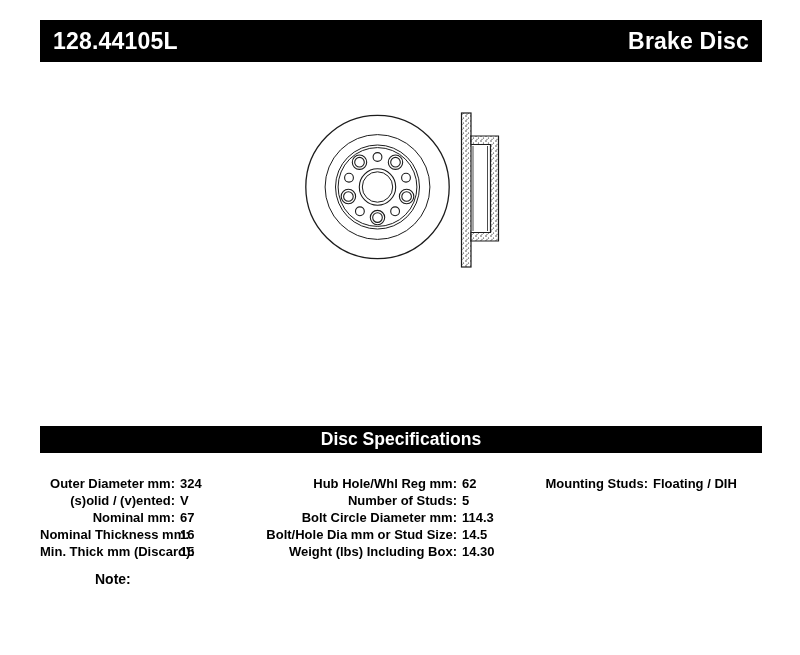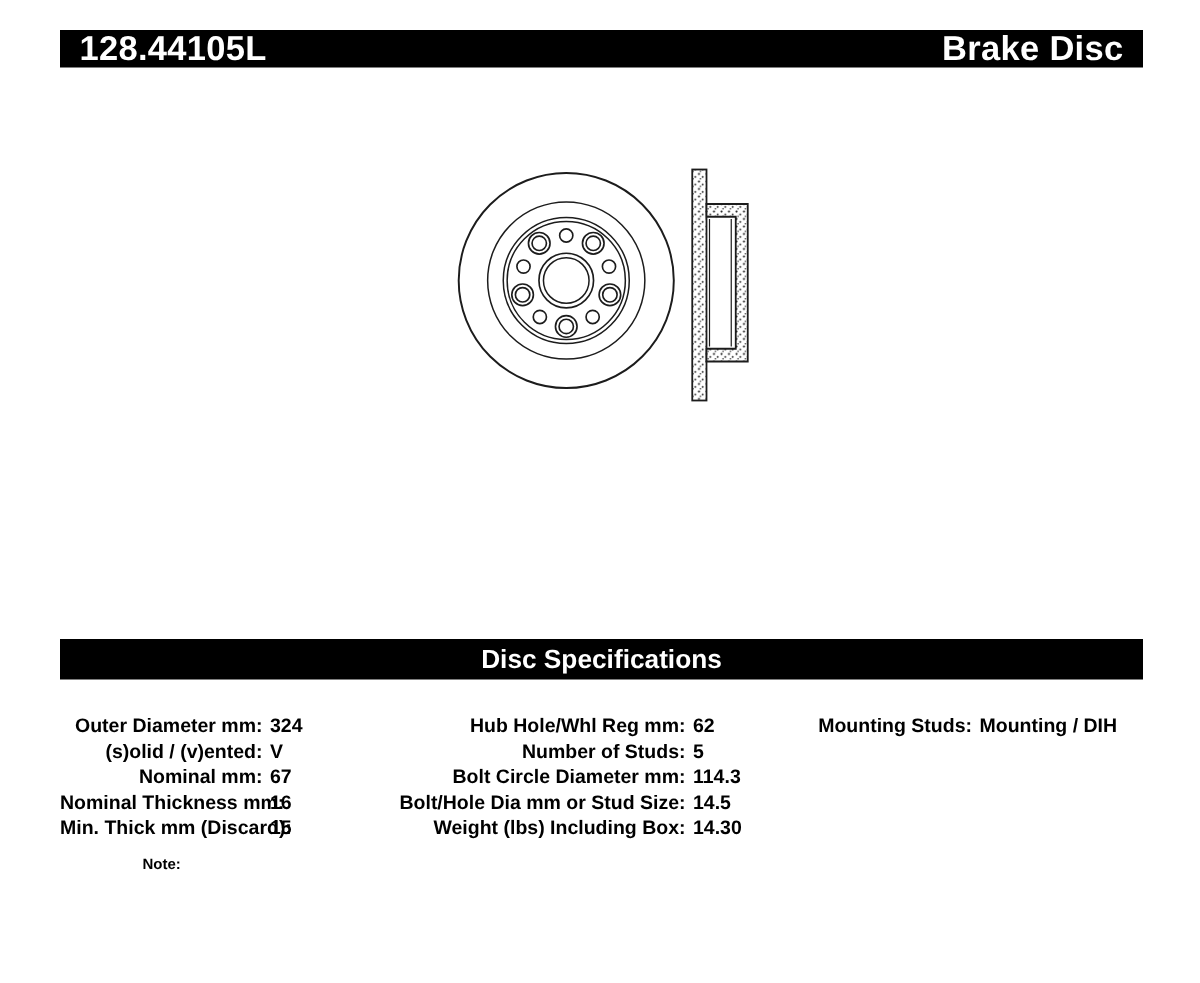--- a/index.html
+++ b/index.html
@@ -5,33 +5,33 @@
   html,body{margin:0;padding:0;background:#ffffff;}
   body{
     width:800px;height:655px;position:relative;overflow:hidden;
     font-family:"Liberation Sans",sans-serif;color:#000;
     -webkit-font-smoothing:antialiased;
   }
   .bar{
     position:absolute;left:40px;width:722px;background:#000;color:#fff;
     box-sizing:border-box;display:flex;align-items:center;
   }
-  .bar.top{top:20px;height:25px;justify-content:space-between;padding:12px 13px;}
+  .bar.top{top:20px;height:42px;justify-content:space-between;padding:12px 13px;}
   .bar.top .bar-text{font-size:23px;font-weight:bold;letter-spacing:0.2px;}
   .bar.mid{top:426px;height:27px;justify-content:center;}
   .bar.mid .bar-text{font-size:17.5px;font-weight:bold;}
   #drawing-layer{position:absolute;left:0;top:0;pointer-events:none;}
   .spec-col{position:absolute;font-size:13px;font-weight:bold;line-height:17px;white-space:nowrap;}
   .spec-row{display:flex;}
   .spec-label{display:inline-block;text-align:right;}
   .spec-value{display:inline-block;padding-left:5px;text-align:center;}
   .col1{left:40px;top:475px;}  .col1 .spec-label{width:135px;}
   .col2{left:250px;top:475px;} .col2 .spec-label{width:207px;}
   .col3{left:530px;top:475px;} .col3 .spec-label{width:118px;}
-  .note{position:absolute;left:95px;top:571px;font-size:10px;font-weight:bold;text-align:center;}
+  .note{position:absolute;left:95px;top:571px;font-size:14px;font-weight:bold;text-align:center;}
 </style>
 </head>
 <body>
 
 <div class="bar top">
   <span class="bar-text">128.44105L</span>
   <span class="bar-text">Brake Disc</span>
 </div>
 
 <svg id="drawing-layer" width="800" height="655" viewBox="0 0 800 655" xmlns="http://www.w3.org/2000/svg">
@@ -126,17 +126,17 @@
       <span class="spec-value">14.5</span>
     </div>
     <div class="spec-row">
       <span class="spec-label">Weight (lbs) Including Box:</span>
       <span class="spec-value">14.30</span>
     </div>
   </div>
 <div class="spec-col col3">
     <div class="spec-row">
       <span class="spec-label">Mounting Studs:</span>
-      <span class="spec-value">Mounting / DIH</span>
+      <span class="spec-value">Floating / DIH</span>
     </div>
   </div>
 
 <div class="note">Note:</div>
 
 </body></html>

